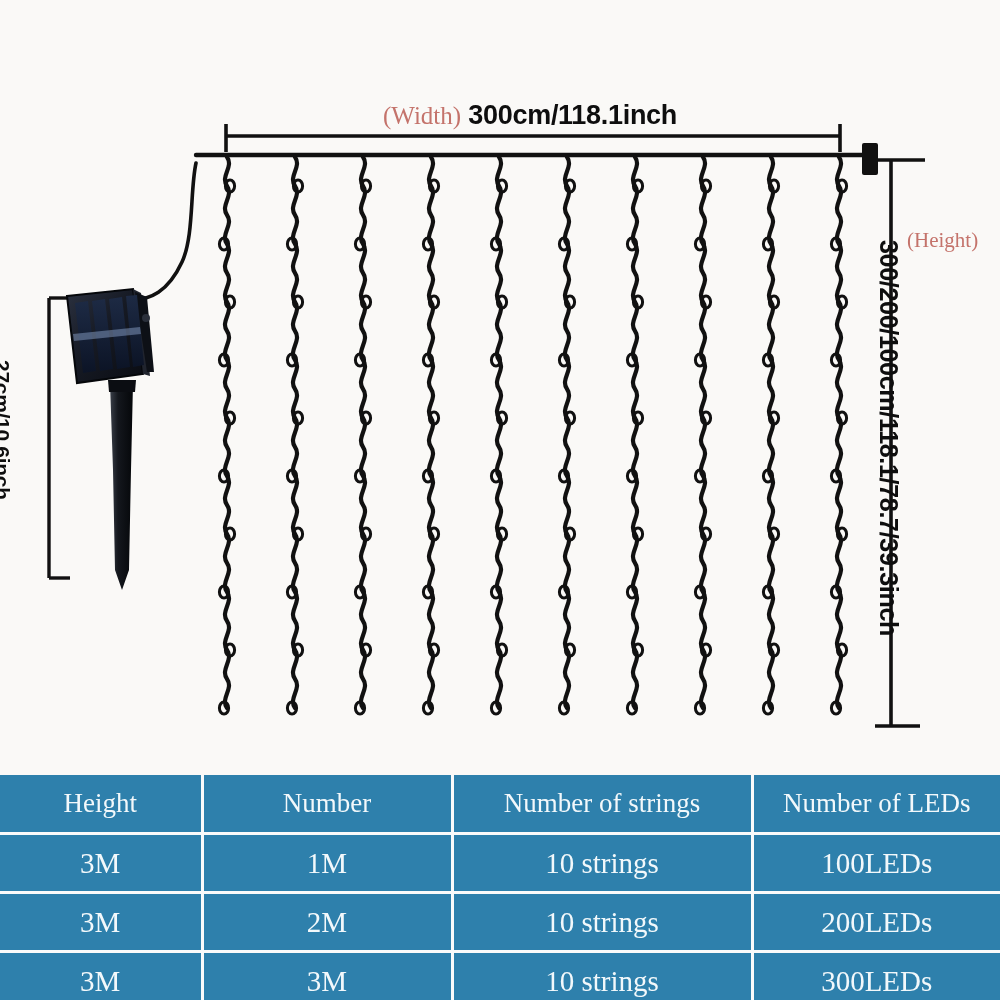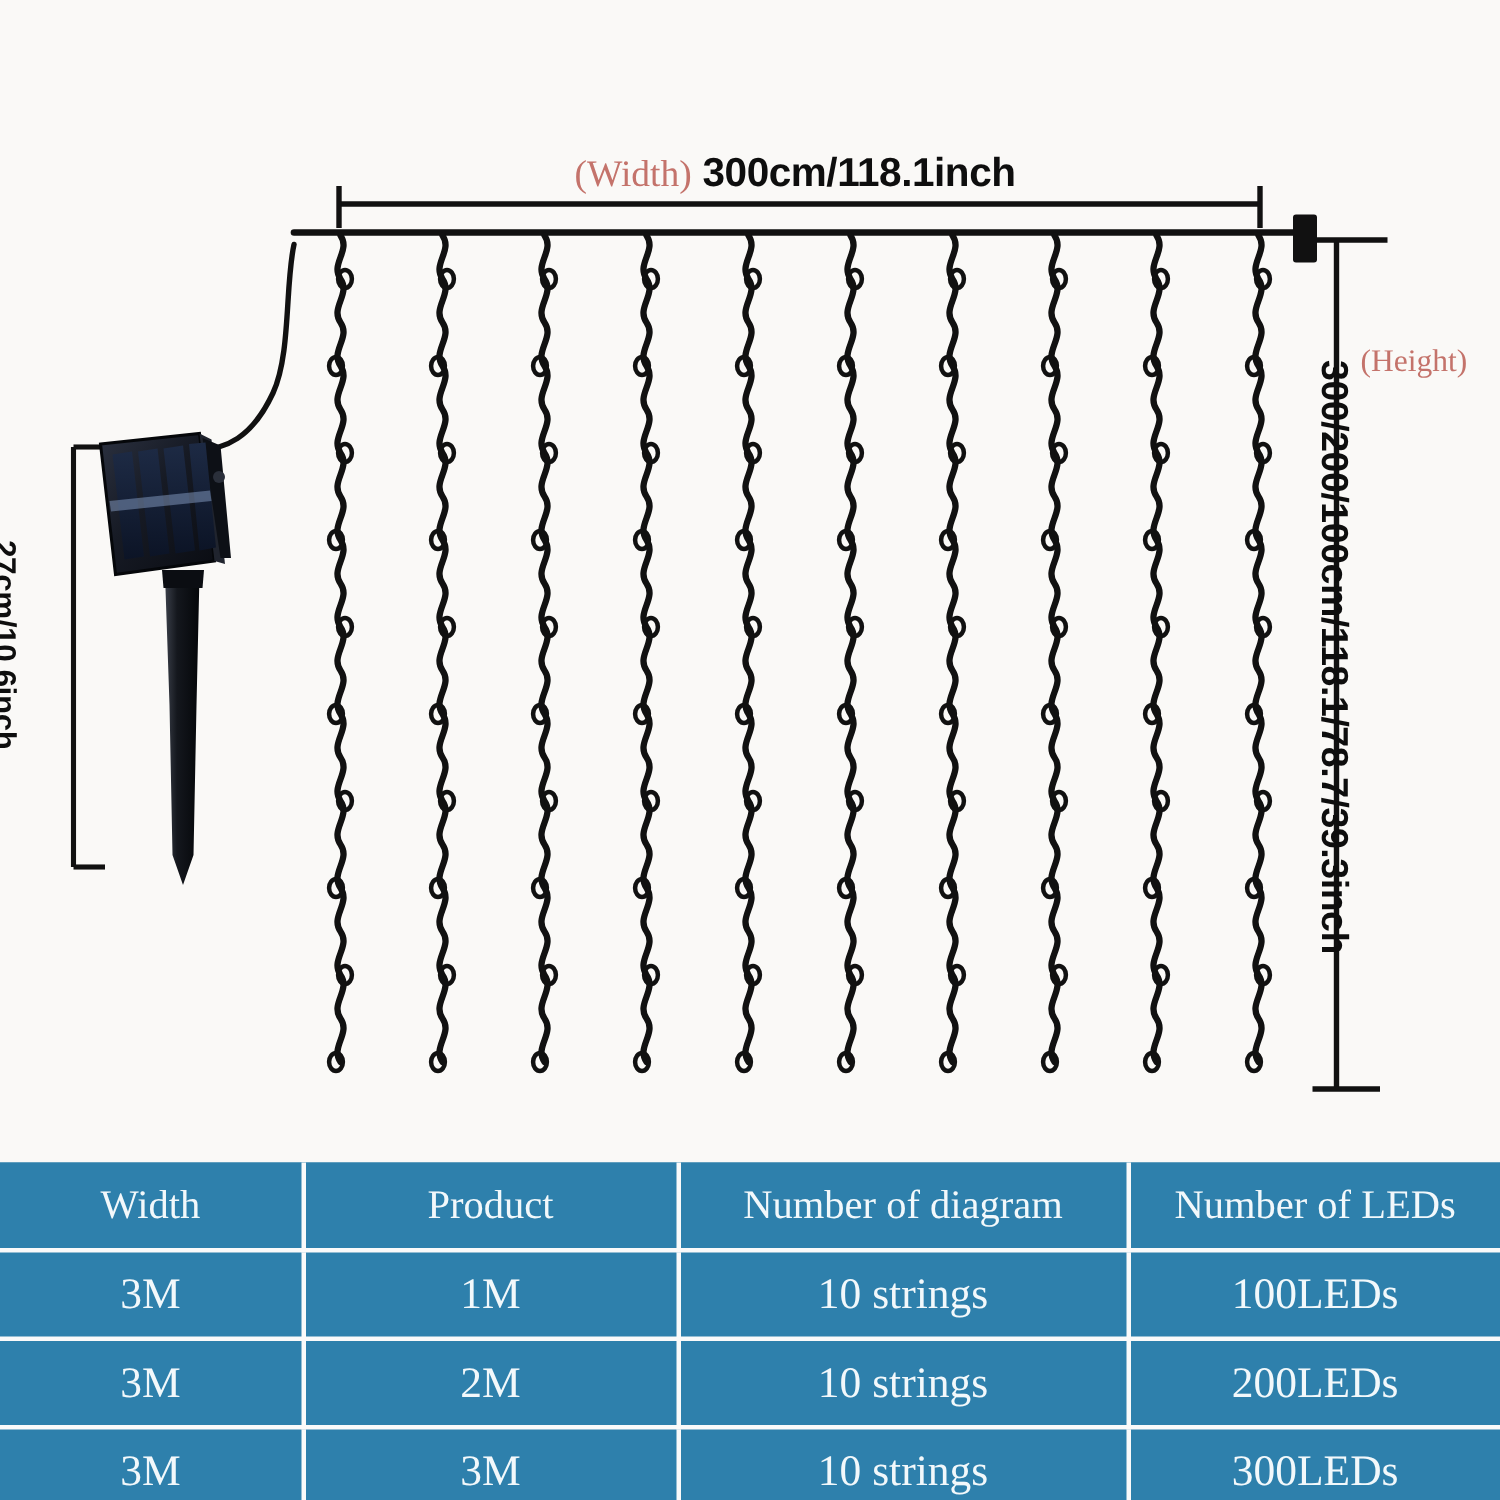--- a/index.html
+++ b/index.html
@@ -288,23 +288,23 @@
 
   <table id="spec-table">
     <colgroup>
       <col class="c1">
         <col class="c2">
         <col class="c3">
         <col class="c4">
     </colgroup>
     <thead>
       <tr>
-        <th>Width</th>
-        <th>Product</th>
-        <th>Number of diagram</th>
+        <th>Height</th>
+        <th>Number</th>
+        <th>Number of strings</th>
         <th>Number of LEDs</th>
       </tr>
     </thead>
     <tbody>
       <tr>
         <td>3M</td>
         <td>1M</td>
         <td>10 strings</td>
         <td>100LEDs</td>
       </tr>

